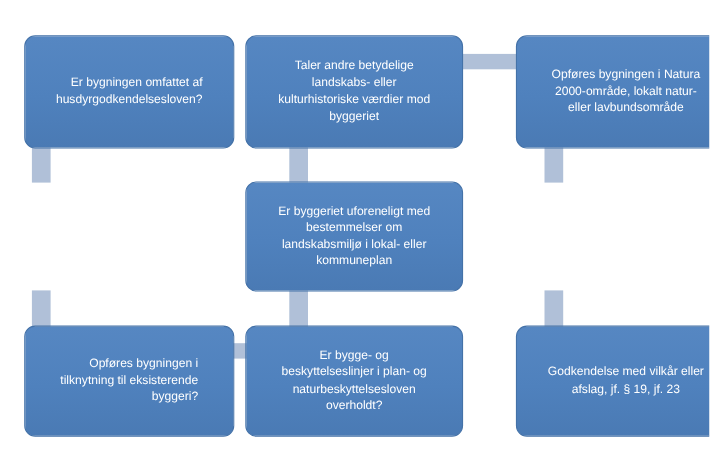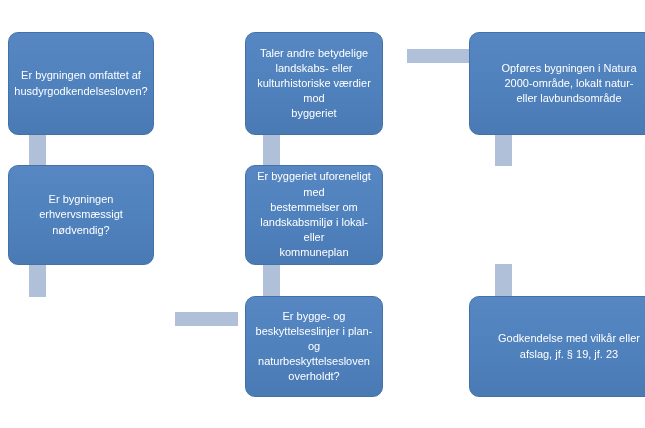--- a/index.html
+++ b/index.html
@@ -33,22 +33,22 @@
   }
   .box span {
     white-space: pre-line;
   }
   .connector {
     position: absolute;
     background: var(--connector-fill, #b0c0d8);
     z-index: 1;
   }
   
-  .col-left  { left: 8px;   width: 146px; }
-  .col-mid   { left: 245px; width: 138px; }
+  .col-left  { left: 22px;   width: 191px; text-align: right; }
+  .col-mid   { left: 223px; width: 198px; }
   .col-right { left: 469px; width: 200px; }
   .row-1 { top: 32px;  height: 103px; }
   .row-2 { top: 165px; height: 100px; }
   .row-3 { top: 296px; height: 101px; }
 
   
   .vc { width: 17px; }
   .vc-left  { left: 29px; }
   .vc-mid   { left: 263px; }
   .vc-right { left: 495px; }
@@ -62,23 +62,24 @@
 </style>
 </head>
 <body>
 
 <div id="canvas">
 
   <div class="box col-left row-1">
     <span>Er bygningen omfattet  af
 husdyrgodkendelsesloven?</span>
   </div>
-  <div class="box col-left row-2">
-    <span>Er bygningen
-erhvervsmæssigt nødvendig?</span>
+  <div class="box col-left row-3">
+    <span>Opføres bygningen i
+tilknytning til eksisterende
+byggeri?</span>
   </div>
 
   <div class="box col-mid row-1">
     <span>Taler andre betydelige
 landskabs- eller
 kulturhistoriske værdier mod
 byggeriet</span>
   </div>
   <div class="box col-mid row-3">
     <span>Er bygge- og

